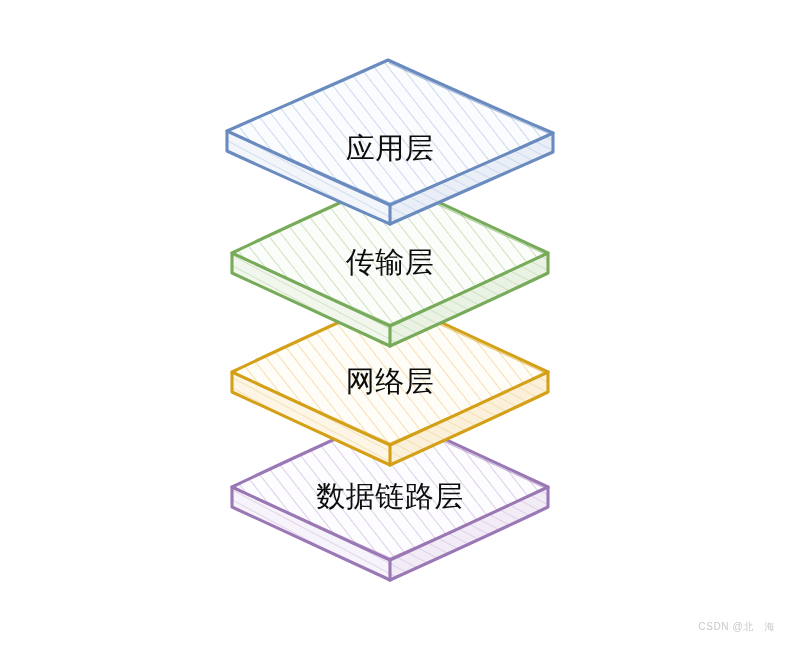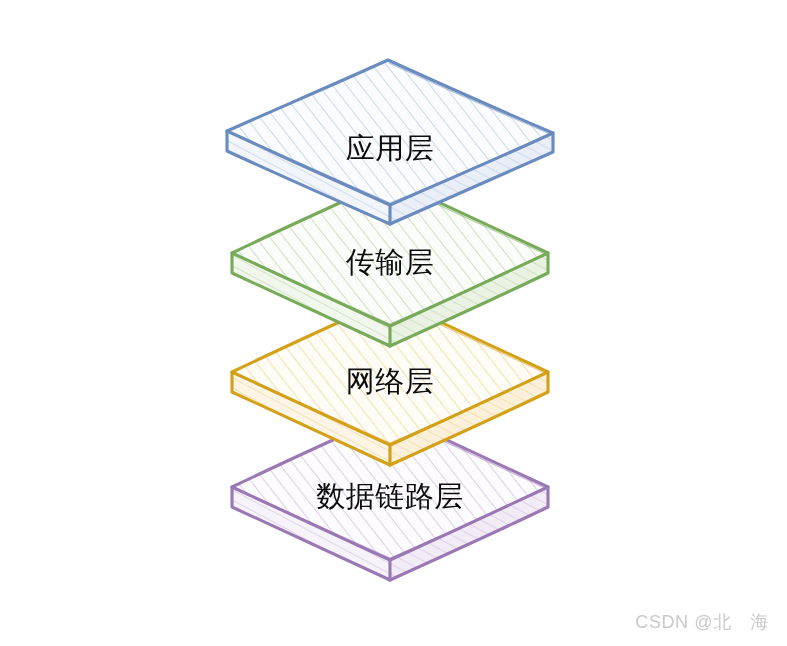--- a/index.html
+++ b/index.html
@@ -24,23 +24,23 @@
   .layer-label {
     font-family: "Liberation Sans", "DejaVu Sans", sans-serif;
     font-size: 29px;
     fill: #0d0d0d;
     text-anchor: middle;
     dominant-baseline: middle;
     letter-spacing: 0.5px;
   }
   #watermark {
     position: absolute;
-    right: 18px;
+    right: 12px;
     bottom: 12px;
-    font-size: 18px;
+    font-size: 10px;
     color: #c9c9c9;
     letter-spacing: 0.6px;
     font-family: "Liberation Sans", "DejaVu Sans", sans-serif;
     white-space: pre;
     user-select: none;
     margin-left: 9px;
   }
 </style>
 </head>
 <body>

